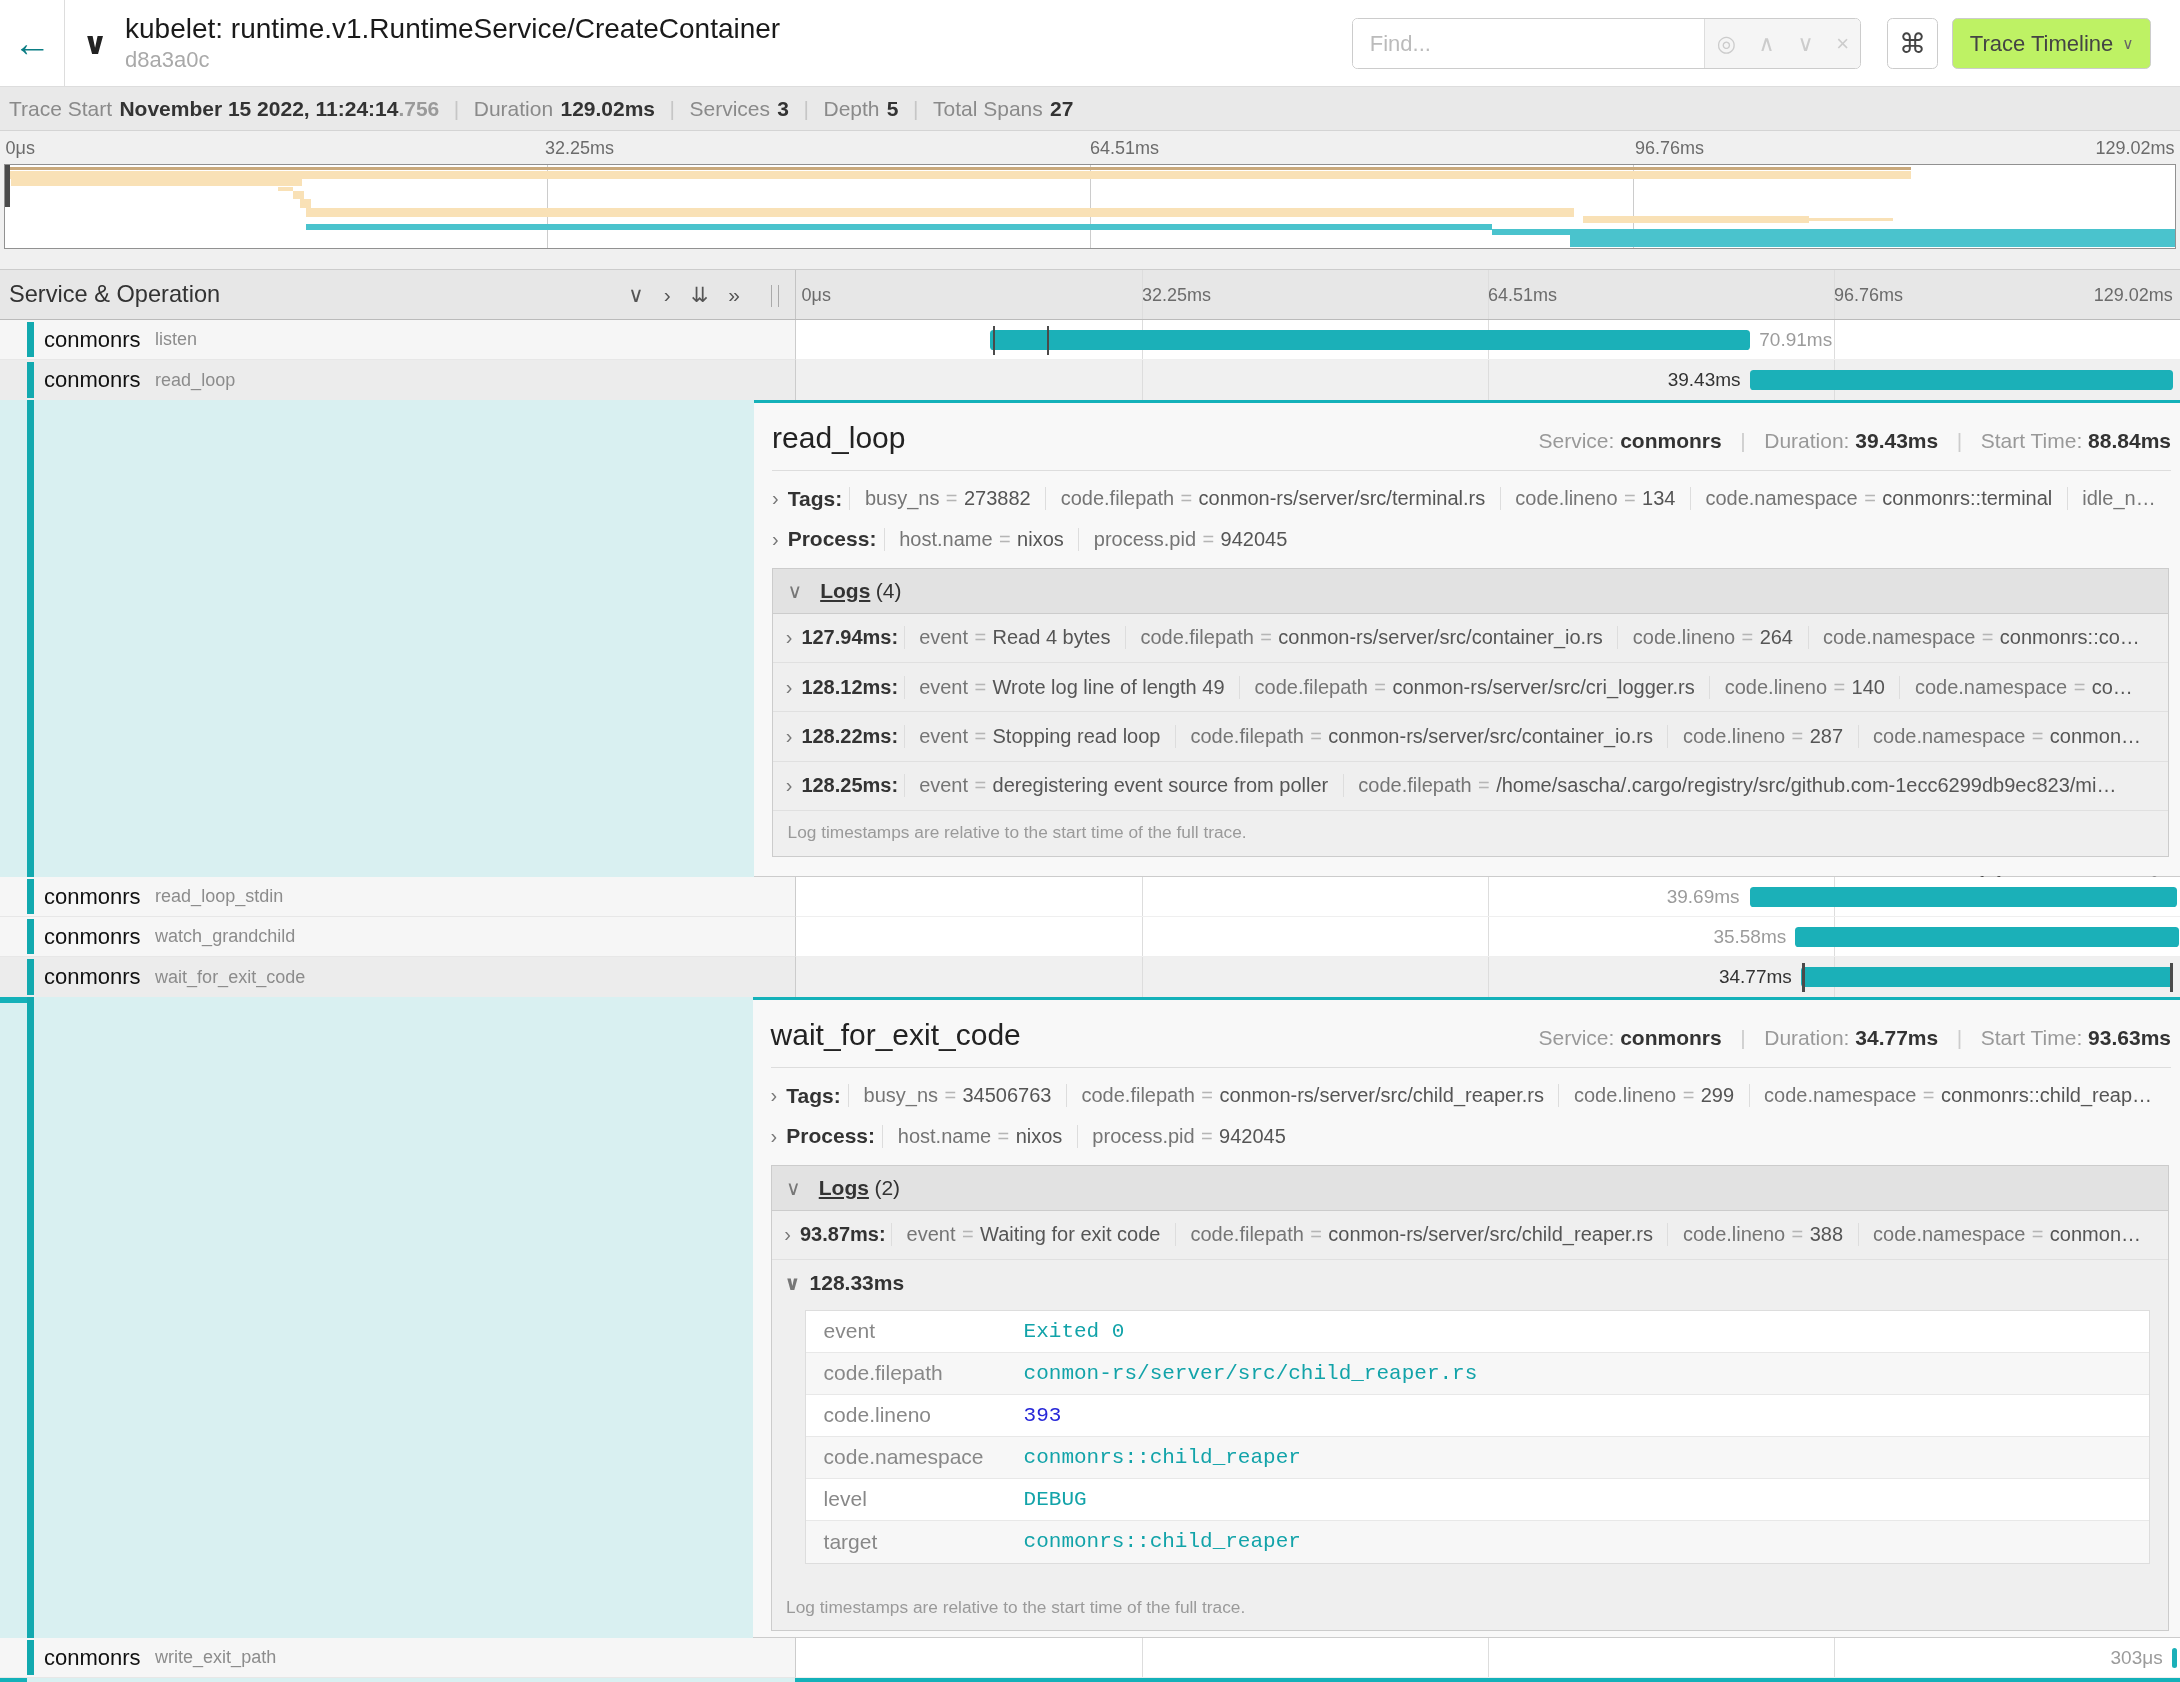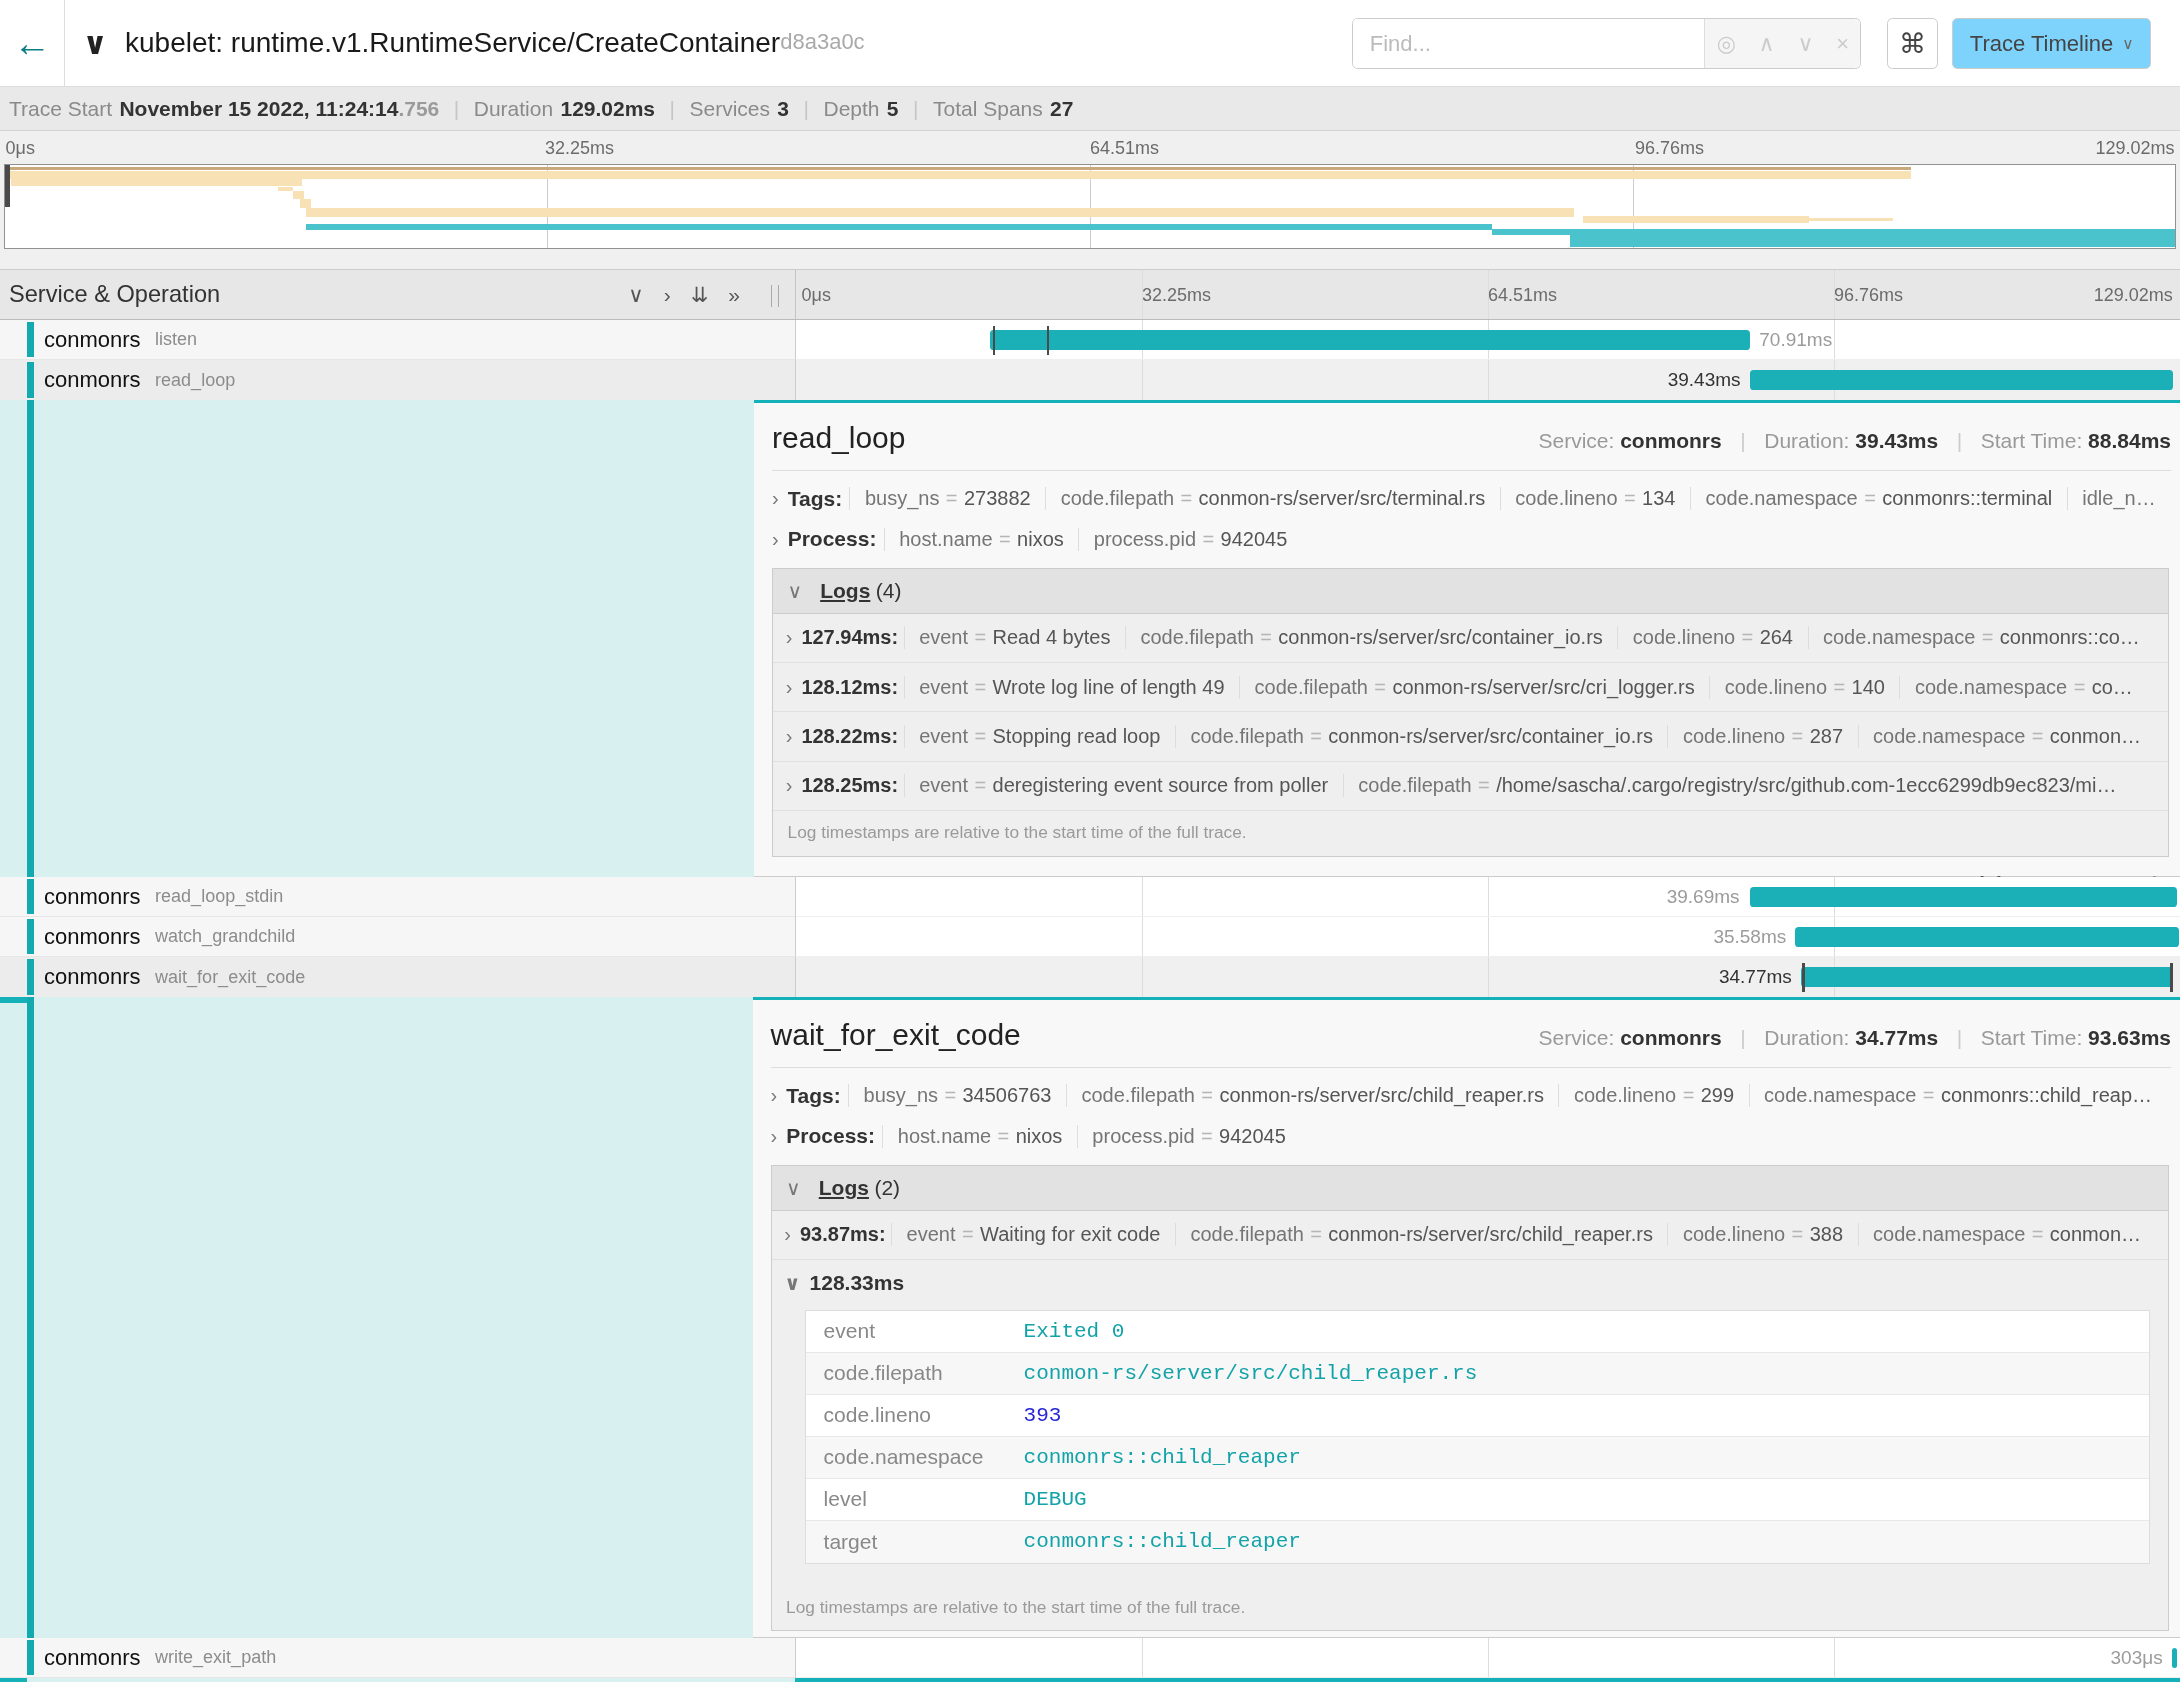--- a/index.html
+++ b/index.html
@@ -5,31 +5,31 @@
   * { box-sizing: border-box; margin: 0; padding: 0; }
   html,body { width: 2180px; height: 1683px; overflow: hidden; background:#fff;
     font-family: "Liberation Sans", "DejaVu Sans", sans-serif; color:#333; }
   #app { position: relative; width: 2180px; height: 1683px; }
 
   
   .topbar { height:87px; display:flex; align-items:center; background:#fff; border-bottom:0.9px solid #ddd; position:relative; }
   .backcol { width:65px; height:87px; display:flex; align-items:center; justify-content:center; border-right:0.9px solid #ddd; cursor:pointer; }
   .back-arrow { font-size:38px; color:#0b7d84; line-height:1; }
   .collapse-toggle { width:60px; text-align:center; font-size:31px; color:#222; font-weight:700; cursor:pointer; }
-  .titleblock { display:flex; flex-direction:row; justify-content:center; }
+  .titleblock { display:flex; flex-direction:column; justify-content:center; }
   .trace-title { font-size:28px; color:#1a1a1a; }
   .trace-id { font-size:22px; color:#a9a9a9; margin-top:1.8px; }
   .topbar-right { position:absolute; right:29px; top:18px; display:flex; align-items:stretch; height:51px; }
   .find-group { display:flex; width:509px; border:0.9px solid #ccc; border-radius:5.5px; overflow:hidden; background:#fff; }
   .find-input { flex:1; border:none; outline:none; font-size:22px; padding:0 16.4px; color:#333; font-family:"Liberation Sans","DejaVu Sans",sans-serif; }
   .find-input::placeholder { color:#bbb; }
   .find-tools { width:156px; background:#f5f5f5; border-left:0.9px solid #ddd; display:flex; align-items:center; justify-content:space-around; color:#ccc; font-size:22px; }
   .find-tools span { cursor:pointer; }
   .kbd-btn { width:51px; margin-left:25.5px; border:0.9px solid #ccc; border-radius:5.5px; background:#fff; display:flex; align-items:center; justify-content:center; font-size:27px; color:#444; cursor:pointer; }
-  .view-btn { margin-left:14.5px; border:0.9px solid #ccc; border-radius:5.5px; background:#7dd3fc; display:flex; align-items:center; padding:0 16.4px; font-size:22px; color:#444; cursor:pointer; }
+  .view-btn { margin-left:14.5px; border:0.9px solid #ccc; border-radius:5.5px; background:#bef264; display:flex; align-items:center; padding:0 16.4px; font-size:22px; color:#444; cursor:pointer; }
   .view-btn .caret { font-size:15.5px; margin-left:9px; color:#666; }
 
   
   .summary { height:44px; background:#e9e9e9; border-bottom:0.9px solid #d4d4d4; display:flex; align-items:center; padding-left:9px; font-size:21px; color:#8a8a8a; white-space:nowrap; }
   .summary b { color:#333; margin-left:7.3px; }
   .summary .frac { color:#9a9a9a; font-weight:700; }
   .summary .sep { color:#c6c6c6; margin:0 14.5px; }
 
   
   .overview { height:138px; background:#f0f0f0; position:relative; }

